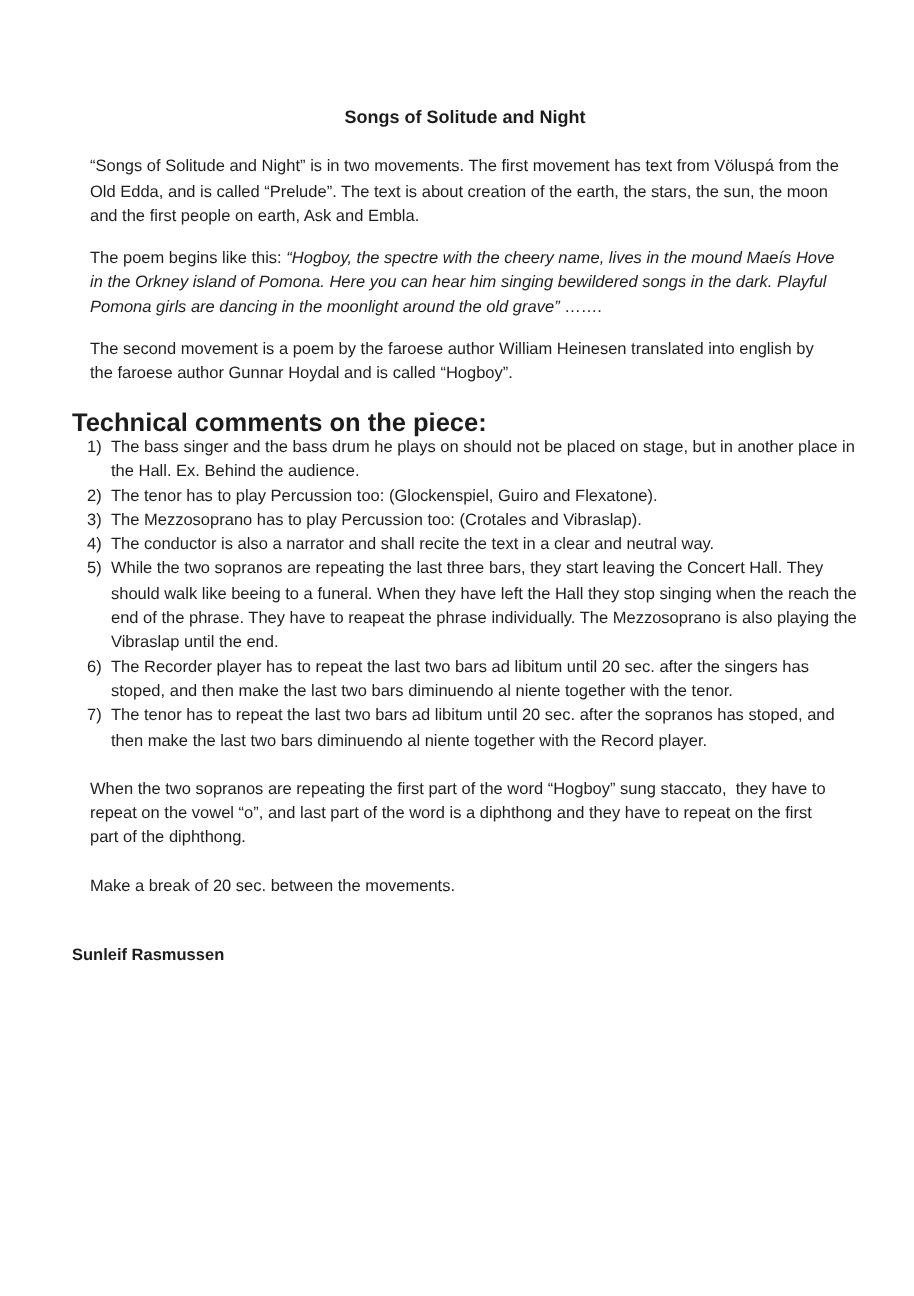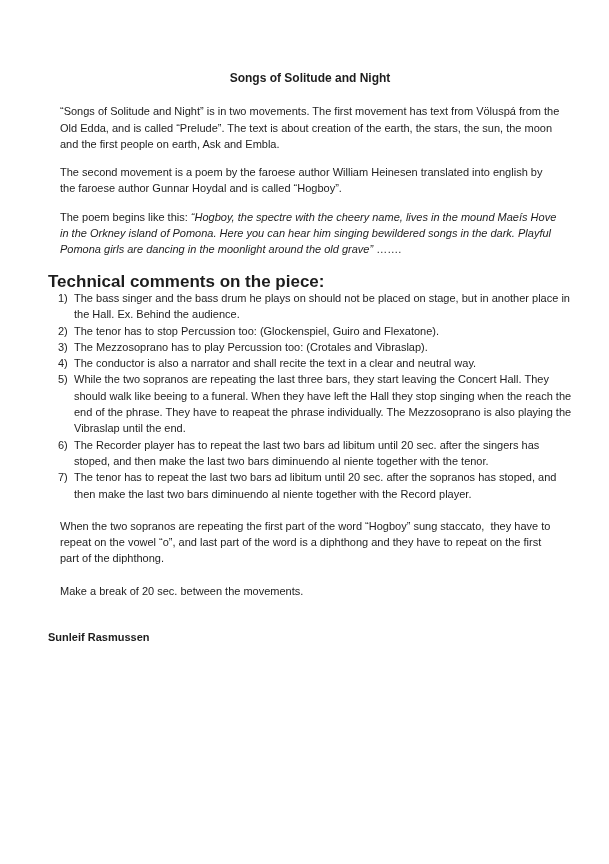--- a/index.html
+++ b/index.html
@@ -70,33 +70,33 @@
 </style>
 </head>
 <body>
 
 <div class="page">
   <div class="content">
 
     <h1 class="title">Songs of Solitude and Night</h1>
 
     <p class="para">“Songs of Solitude and Night” is in two movements. The first movement has text from Völuspá from the Old Edda, and is called “Prelude”. The text is about creation of the earth, the stars, the sun, the moon and the first people on earth, Ask and Embla.</p>
+    <p class="para"><span>The poem begins like this: </span><span class="italic">“Hogboy, the spectre with the cheery name, lives in the mound Maeís Hove in the Orkney island of Pomona. Here you can hear him singing bewildered songs in the dark. Playful Pomona girls are dancing in the moonlight around the old grave”</span><span> …….</span></p>
     <p class="para">The second movement is a poem by the faroese author William Heinesen translated into english by the faroese author Gunnar Hoydal and is called “Hogboy”.</p>
-    <p class="para"><span>The poem begins like this: </span><span class="italic">“Hogboy, the spectre with the cheery name, lives in the mound Maeís Hove in the Orkney island of Pomona. Here you can hear him singing bewildered songs in the dark. Playful Pomona girls are dancing in the moonlight around the old grave”</span><span> …….</span></p>
 
     <h2 class="heading">Technical comments on the piece:</h2>
 
     <div class="list">
       <div class="list-item">
         <span class="marker">1)</span>
         <span class="item-text">The bass singer and the bass drum he plays on should not be placed on stage, but in another place in the Hall. Ex. Behind the audience.</span>
       </div>
       <div class="list-item">
         <span class="marker">2)</span>
-        <span class="item-text">The tenor has to stop Percussion too: (Glockenspiel, Guiro and Flexatone).</span>
+        <span class="item-text">The tenor has to play Percussion too: (Glockenspiel, Guiro and Flexatone).</span>
       </div>
       <div class="list-item">
         <span class="marker">3)</span>
         <span class="item-text">The Mezzosoprano has to play Percussion too: (Crotales and Vibraslap).</span>
       </div>
       <div class="list-item">
         <span class="marker">4)</span>
         <span class="item-text">The conductor is also a narrator and shall recite the text in a clear and neutral way.</span>
       </div>
       <div class="list-item">

